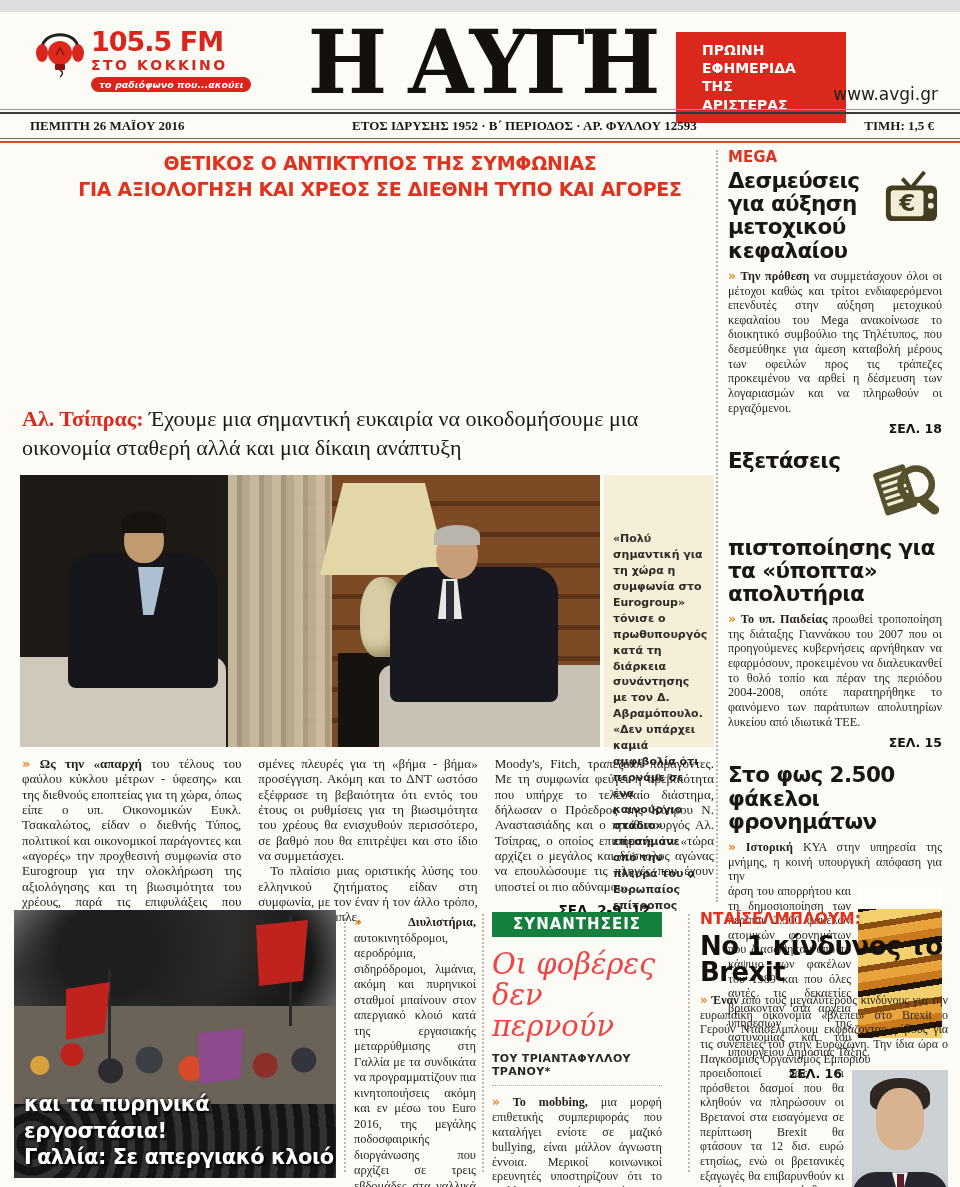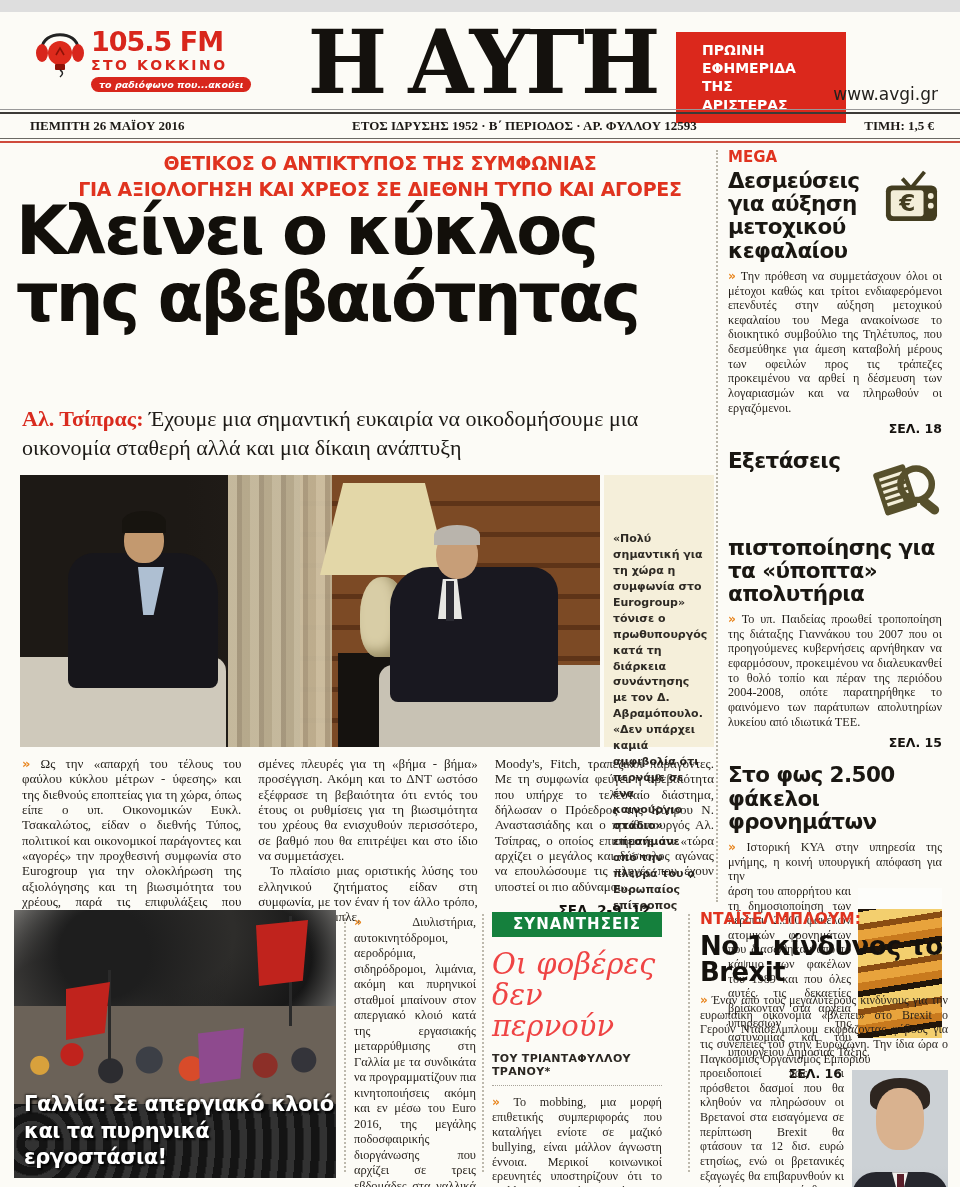--- a/index.html
+++ b/index.html
@@ -63,21 +63,21 @@
   .pm-hair-r{position:absolute;right:120px;top:50px;width:46px;height:20px;background:#b9b4ac;border-radius:50% 50% 0 0;}
 
   .photo-side{position:absolute;left:604px;top:463px;width:110px;height:272px;background:#f5efda;
               padding:56px 7px 0 9px;box-sizing:border-box;
               font:bold 11px/1.45 "DejaVu Sans",sans-serif;color:#2e2a24;}
 
   .lead-cols{position:absolute;left:22px;top:744px;width:692px;display:flex;gap:17px;}
   .lead-col{flex:1;font:13px/1.18 "Liberation Serif",serif;text-align:justify;color:#211d18;}
   .lead-col p{margin:0;}
   .lead-col p.ind{text-indent:12px;}
-  .lead-b{font-weight:normal;}
+  .lead-b{font-weight:bold;}
   .chev{color:#e8851e;font-weight:bold;font-family:"DejaVu Sans",sans-serif;}
   .pgref{font:bold 13.5px "DejaVu Sans",sans-serif;text-align:center;margin-top:8px;color:#15120e;}
 
   .vsep-main{position:absolute;left:716px;top:138px;height:752px;border-left:2px dotted #b9b5a9;}
 
   
   .sidebar{position:absolute;left:728px;top:136px;width:214px;}
   .sb-kicker{color:#e0331f;font:bold 15px "DejaVu Sans",sans-serif;margin-bottom:3px;}
   .sb-headline{font:bold 21.5px/1.08 "DejaVu Sans",sans-serif;color:#1a1712;letter-spacing:-0.6px;}
   .icon-f{float:right;margin:0 0 4px 6px;}
@@ -189,24 +189,20 @@
     <span>ΤΙΜΗ: 1,5 €</span>
   </div>
   <div class="rule-c"></div>
   <div class="rule-d"></div>
 
   <div class="kicker">
     <div>ΘΕΤΙΚΟΣ Ο ΑΝΤΙΚΤΥΠΟΣ ΤΗΣ ΣΥΜΦΩΝΙΑΣ</div>
     <div>ΓΙΑ ΑΞΙΟΛΟΓΗΣΗ ΚΑΙ ΧΡΕΟΣ ΣΕ ΔΙΕΘΝΗ ΤΥΠΟ ΚΑΙ ΑΓΟΡΕΣ</div>
   </div>
 
-  <div class="headline">
-    <div>Κλείνει ο κύκλος</div>
-    <div>της αβεβαιότητας</div>
-  </div>
 
   <div class="deck">
     <span class="deck-lead">Αλ. Τσίπρας:</span><span> Έχουμε μια σημαντική ευκαιρία να οικοδομήσουμε μια οικονομία σταθερή αλλά και μια δίκαιη ανάπτυξη</span>
   </div>
 
   <div class="photo-main">
     <div class="pm-wood"></div>
     <div class="pm-dark"></div>
     <div class="pm-curtain"></div>
     <div class="pm-table"></div>
@@ -308,22 +304,22 @@
     <div class="photo-fr">
       <div class="fr-smoke"></div>
       <div class="fr-crowd"></div>
       <div class="fr-pole" style="left:94px;top:60px;height:90px;"></div>
       <div class="fr-pole" style="right:44px;top:6px;height:110px;"></div>
       <div class="fr-flag1"></div>
       <div class="fr-flag2"></div>
       <div class="fr-flag3"></div>
       <div class="fr-tires"></div>
       <div class="fr-caption">
+        <div>και τα πυρηνικά εργοστάσια!</div>
         <div>Γαλλία: Σε απεργιακό κλοιό</div>
-        <div>και τα πυρηνικά εργοστάσια!</div>
       </div>
     </div>
 
     <div class="vsep-b" style="left:344px;"></div>
 
     <div class="strike-col">
       <span class="chev">»</span> <span class="lead-b">Διυλιστήρια,</span><span> αυτοκινητόδρομοι, αεροδρόμια, σιδηρόδρομοι, λιμάνια, ακόμη και πυρηνικοί σταθμοί μπαίνουν στον απεργιακό κλοιό κατά της εργασιακής μεταρρύθμισης στη Γαλλία με τα συνδικάτα να προγραμματίζουν πια κινητοποιήσεις ακόμη και εν μέσω του Euro 2016, της μεγάλης ποδοσφαιρικής διοργάνωσης που αρχίζει σε τρεις εβδομάδες στα γαλλικά γήπεδα.</span>
       <span class="strike-ref">ΣΕΛ. 21</span>
     </div>
 

